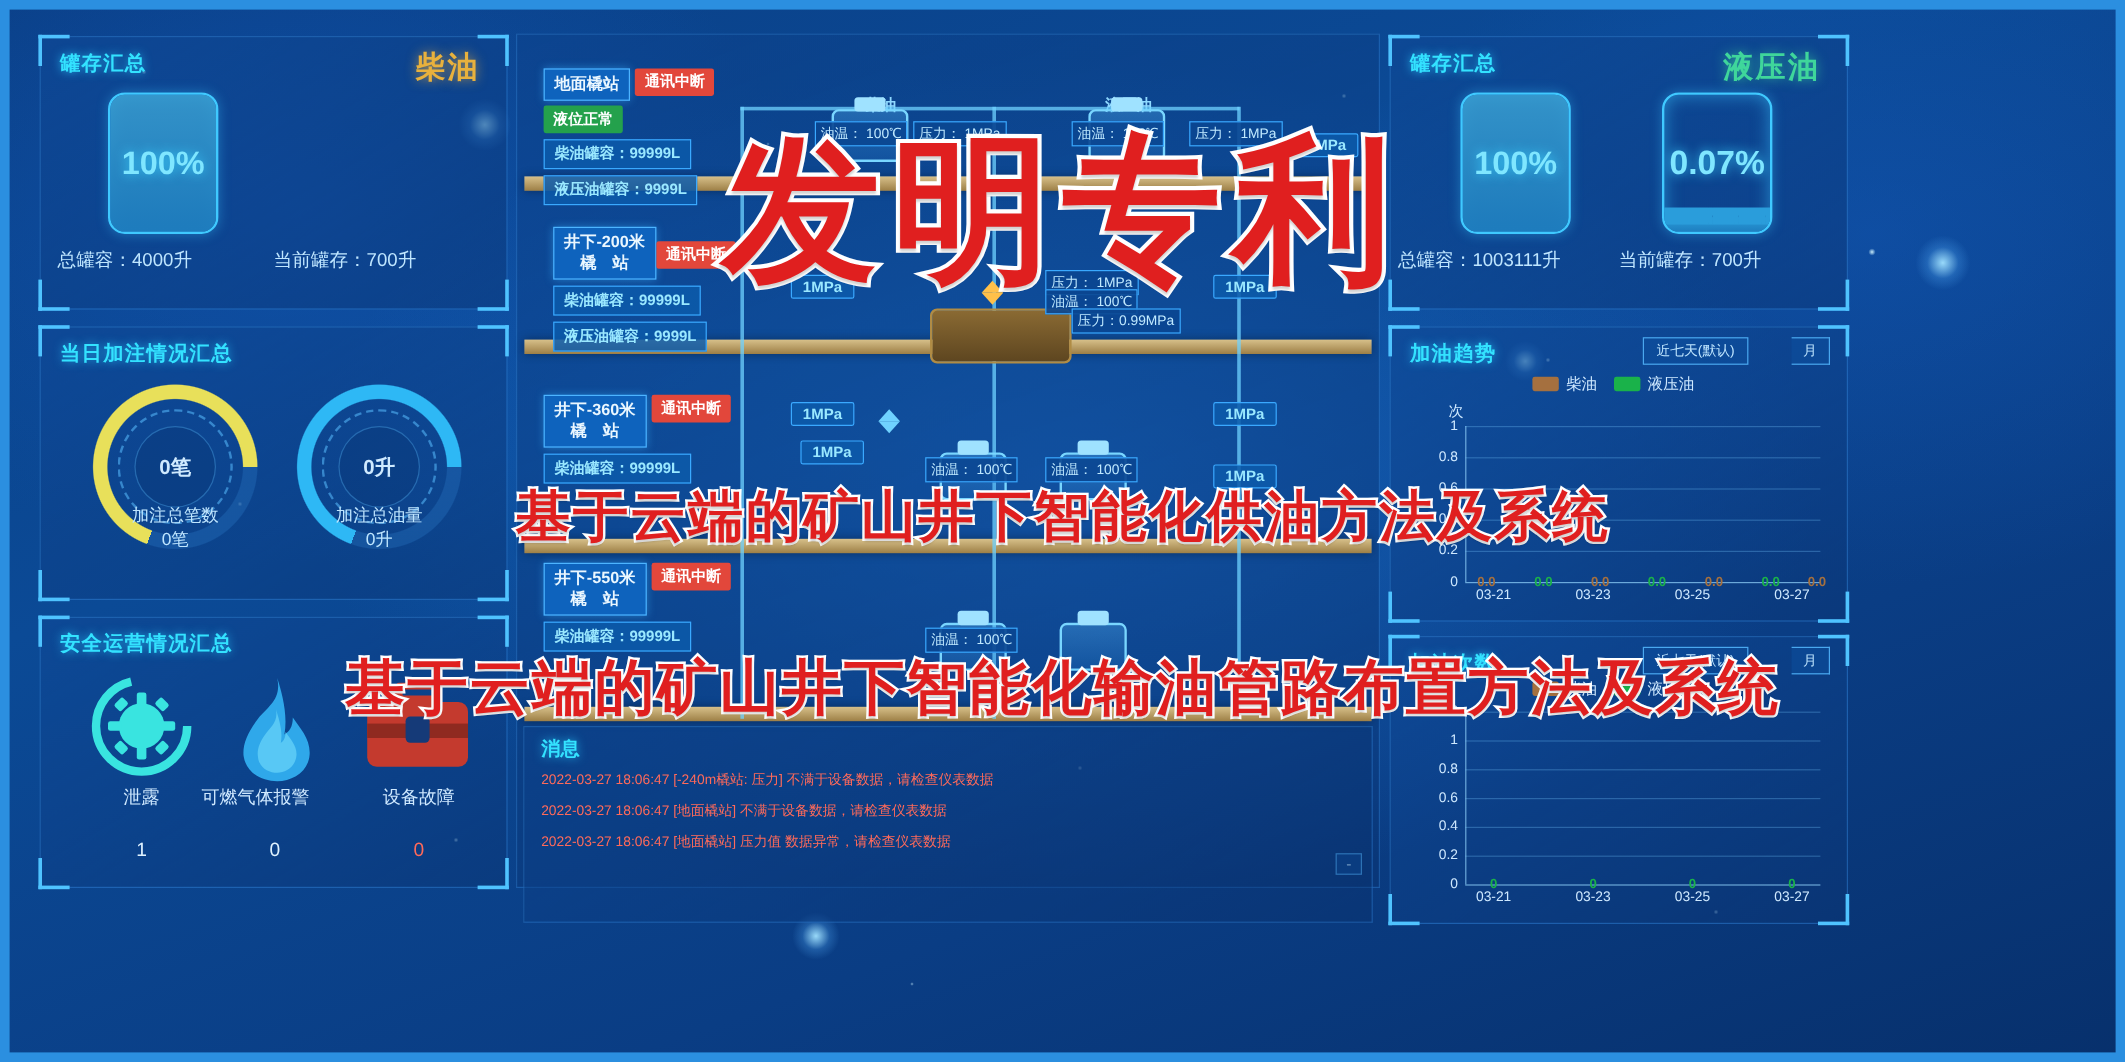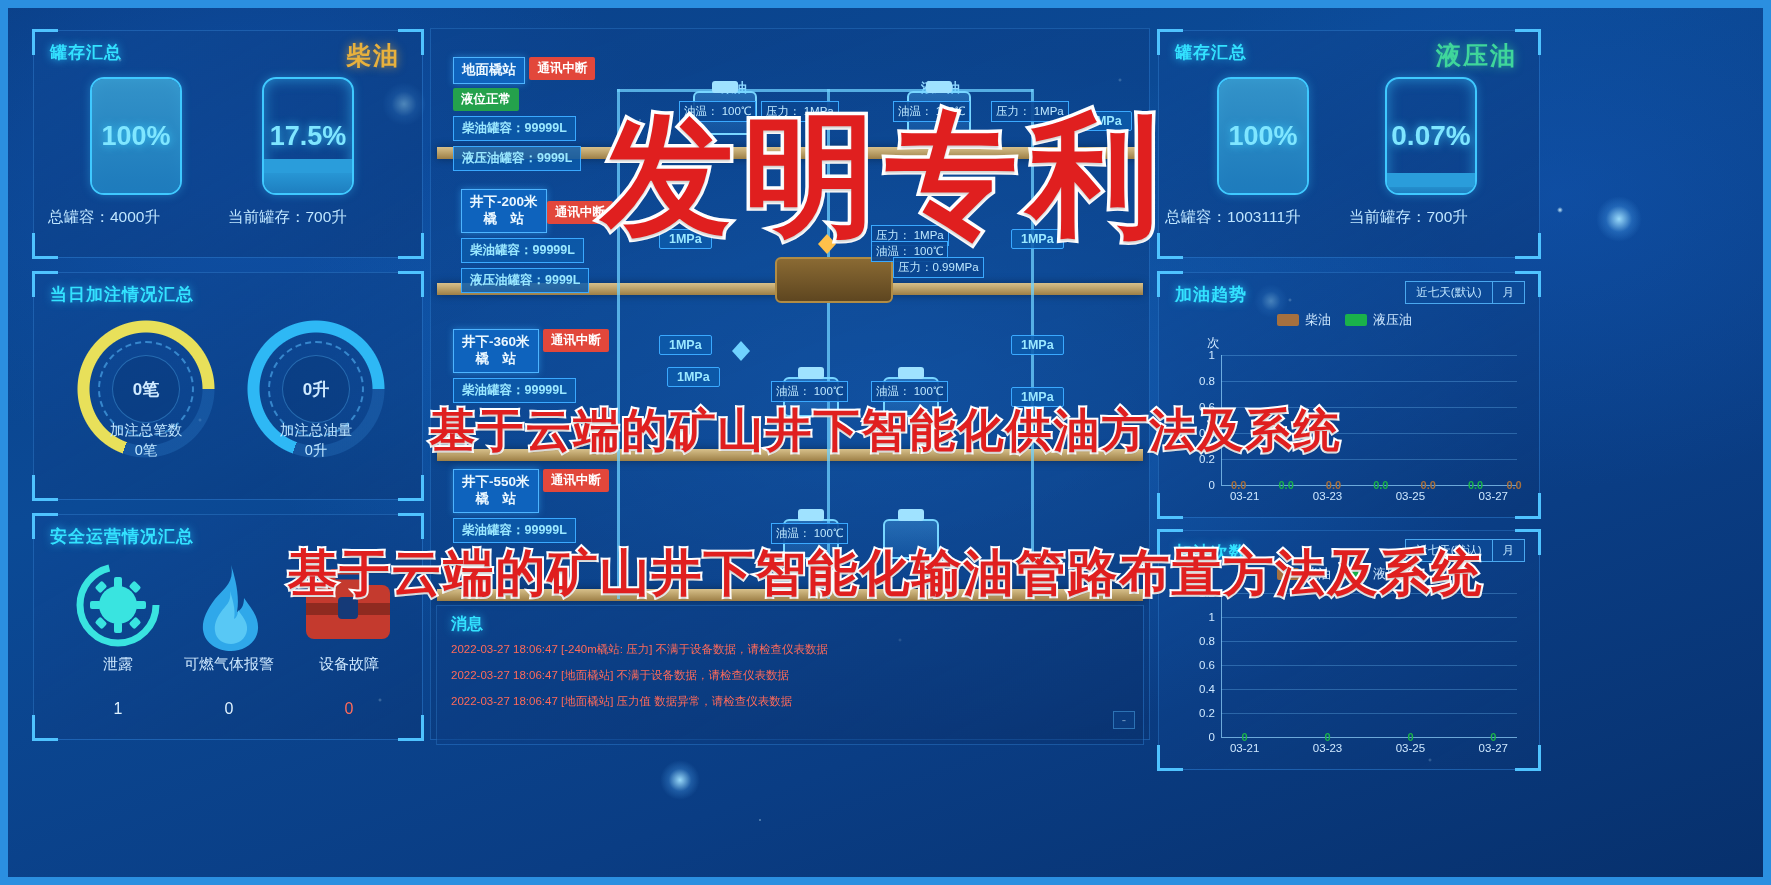--- a/index.html
+++ b/index.html
@@ -131,33 +131,33 @@
     border-right:9px solid transparent; left:-9px; }
   .valve:before{ border-bottom:10px solid #ffc04a; top:-10px; }
   .valve:after{ border-top:10px solid #ffc04a; top:0; }
   .valve.blue:before{ border-bottom-color:#6fd2ff; }
   .valve.blue:after{ border-top-color:#6fd2ff; }
   .olabel{ position:absolute; color:#8fd9ff; font-size:13px; font-weight:bold; white-space:nowrap; }
   .tankbig{ position:absolute; width:118px; height:46px; border-radius:6px;
     background:linear-gradient(180deg,#8a6a33,#5e4620); border:2px solid #b08c45; }
 
   
-  #msgbox{ position:absolute; left:436px; top:605px; width:708px; height:140px;
+  #msgbox{ position:absolute; left:436px; top:605px; width:708px; height:164px;
     background:linear-gradient(150deg, rgba(12,66,140,.55), rgba(9,48,108,.45));
     border:1px solid rgba(70,165,255,.28); }
   .msgtitle{ position:absolute; left:14px; top:8px; color:#33e2ff; font-size:16px; font-weight:bold;
     text-shadow:0 0 8px rgba(40,200,255,.8); }
   .msgrow{ position:absolute; left:14px; color:#ff6a5a; font-size:11.5px; white-space:nowrap; }
 
   
   .chartpanel{ position:absolute; }
   .legend{ position:absolute; display:flex; gap:14px; align-items:center; }
   .legend .item{ display:flex; gap:6px; align-items:center; color:#cfe9ff; font-size:13px; }
   .swatch{ width:22px; height:12px; border-radius:2px; }
-  .rangebtns{ position:absolute; display:flex; }
+  .rangebtns{ position:absolute; display:flex;gap:36px; }
   .rbtn{ padding:3px 10px; font-size:11.5px; color:#bfe6ff; border:1px solid #4aa8ef;
     background:rgba(12,80,160,.5); }
   .rbtn + .rbtn{ border-left:0; }
   .plot{ position:absolute; }
   .grid-line{ position:absolute; left:0; right:0; height:1px; background:rgba(120,200,255,.30); }
   .ytick{ position:absolute; right:100%; margin-right:6px; transform:translateY(-50%);
     color:#cfe9ff; font-size:11.5px; white-space:nowrap; }
   .xtick{ position:absolute; top:100%; margin-top:5px; transform:translateX(-50%);
     color:#cfe9ff; font-size:11.5px; white-space:nowrap; }
   .axisname{ position:absolute; color:#cfe9ff; font-size:12.5px; }
@@ -193,26 +193,20 @@
     <div class="corner c-br"></div>
     <div class="ptitle">罐存汇总</div>
     <div class="ptitle-right diesel-title">柴油</div>
 
     <div class="tankbox" style="left:56px;top:46px;">
       <div class="tankfill full"></div>
       <div class="tankval">100%</div>
     </div>
     <div class="tanklabel" style="left:14px;top:176px;">总罐容：4000升</div>
 
-    <div class="tankbox" style="left:228px;top:46px;">
-      <div class="tankfill low">
-          <div class="wave"></div>
-        </div>
-      <div class="tankval">17.5%</div>
-    </div>
     <div class="tanklabel" style="left:194px;top:176px;">当前罐存：700升</div>
   </div>
 
   <div class="panel" style="left:33px;top:272px;width:390px;height:228px;">
     <div class="corner c-tl"></div>
     <div class="corner c-tr"></div>
     <div class="corner c-bl"></div>
     <div class="corner c-br"></div>
     <div class="ptitle">当日加注情况汇总</div>
 
@@ -268,21 +262,21 @@
     </div>
     <div class="safelabel" style="left:26px;top:140px;width:116px;">泄露</div>
     <div class="safenum" style="left:26px;top:185px;width:116px;">1</div>
 
     <div class="safeicon" style="left:152px;top:46px;">
       <svg width="86" height="92" viewBox="0 0 86 92">
         <path d="M45 4c4 18-8 24-16 34C20 50 16 60 17 69c2 14 15 21 28 21s26-8 27-22c1-13-8-22-14-31 0 8-3 12-7 14 3-16-2-35-6-47z" fill="#2fa8ea"></path>
         <path d="M44 30c2 11-5 15-9 21-5 7-7 13-6 19 1 9 9 13 16 13s15-5 16-14c1-8-5-14-9-20 0 5-2 8-4 9 2-10-2-21-4-28z" fill="#58c8f5"></path>
       </svg>
     </div>
-    <div class="safelabel" style="left:132px;top:140px;width:126px;">可燃气体报警</div>
+    <div class="safelabel" style="left:116px;top:140px;width:126px;">可燃气体报警</div>
     <div class="safenum" style="left:132px;top:185px;width:126px;">0</div>
 
     <div class="safeicon" style="left:268px;top:54px;">
       <svg width="92" height="76" viewBox="0 0 92 76">
         <rect x="30" y="2" width="32" height="12" rx="4" fill="none" stroke="#c43a2e" stroke-width="7"></rect>
         <rect x="4" y="16" width="84" height="54" rx="8" fill="#c43a2e"></rect>
         <rect x="4" y="34" width="84" height="12" fill="#8f2a20"></rect>
         <rect x="36" y="28" width="20" height="22" rx="4" fill="#153a78"></rect>
       </svg>
     </div>

